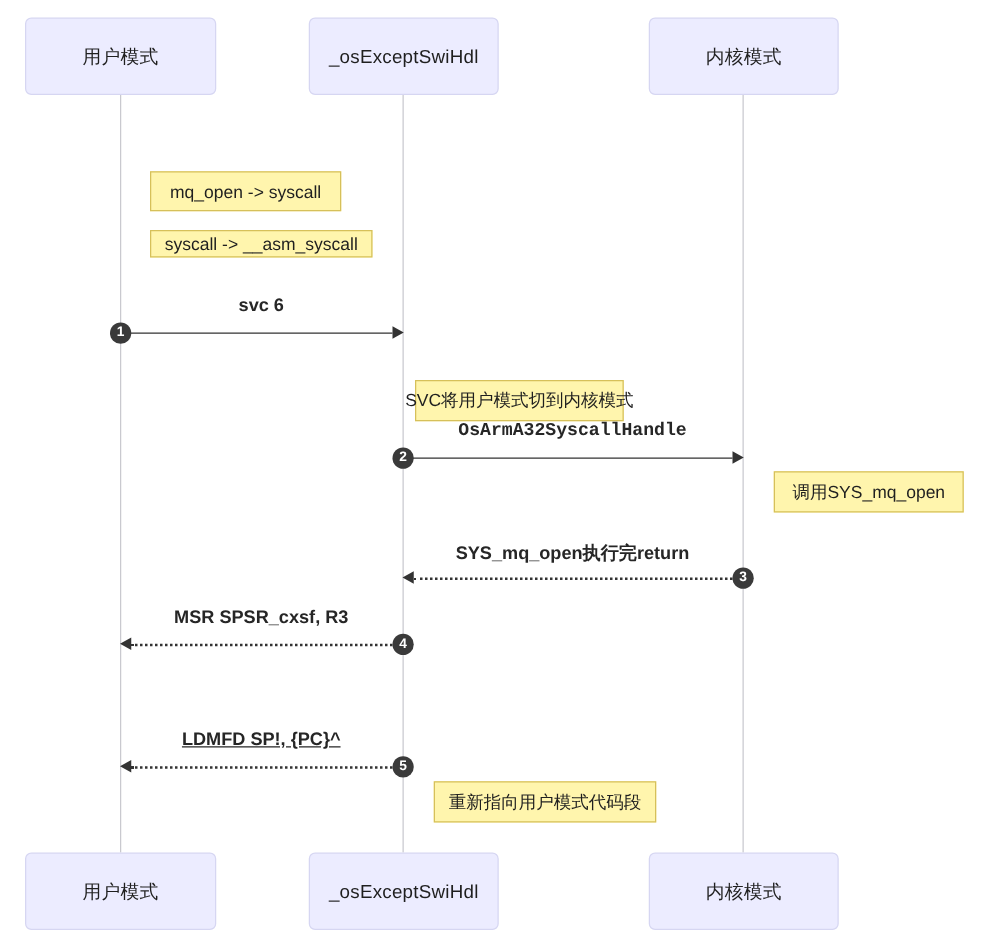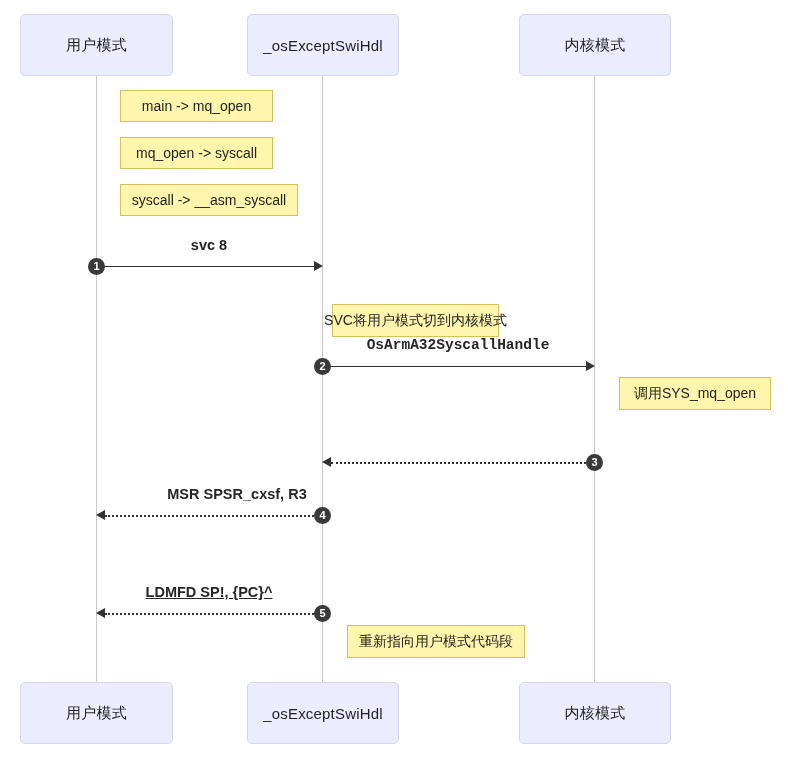--- a/index.html
+++ b/index.html
@@ -125,54 +125,52 @@
   <div class="participant" style="left:20px; top:682px; width:153px; height:62px;">
     <span>用户模式</span>
   </div>
   <div class="participant" style="left:247px; top:682px; width:152px; height:62px;">
     <span>_osExceptSwiHdl</span>
   </div>
   <div class="participant" style="left:519px; top:682px; width:152px; height:62px;">
     <span>内核模式</span>
   </div>
 
-  <div class="note" style="left:120px; top:90px; width:153px; height:32px;">
-    <span>main -&gt; mq_open</span>
-  </div>
   <div class="note" style="left:120px; top:137px; width:153px; height:32px;">
     <span>mq_open -&gt; syscall</span>
   </div>
-  <div class="note" style="left:120px; top:184px; width:178px; height:32px;">
+  <div class="note" style="left:120px; top:184px; width:178px; height:22px;">
     <span>syscall -&gt; __asm_syscall</span>
   </div>
   <div class="note" style="left:332px; top:279px; width:167px; height:33px;margin-top:25px;">
     <span>SVC将用户模式切到内核模式</span>
   </div>
   <div class="note" style="left:619px; top:377px; width:152px; height:33px;text-align:right;">
     <span>调用SYS_mq_open</span>
   </div>
   <div class="note" style="left:347px; top:625px; width:178px; height:33px;">
     <span>重新指向用户模式代码段</span>
   </div>
 
-  <div class="msg-label" style="left:96px; top:237px; width:226px;">svc 8</div>
+  <div class="msg-label" style="left:96px; top:237px; width:226px;">svc 6</div>
   <div class="msg-line" style="left:96px; top:266px; width:218px;"></div>
   <div class="arrow-head right" style="left:314px; top:261px;"></div>
   <div class="seq-badge" style="left:88px; top:258px;">1</div>
 
   <div class="msg-label" style="left:322px; top:337px; width:272px;font-family:Liberation Mono, monospace;">OsArmA32SyscallHandle</div>
   <div class="msg-line" style="left:322px; top:366px; width:264px;"></div>
   <div class="arrow-head right" style="left:586px; top:361px;"></div>
   <div class="seq-badge" style="left:314px; top:358px;">2</div>
 
+  <div class="msg-label" style="left:322px; top:433px; width:272px;">SYS_mq_open执行完return</div>
   <div class="msg-line dotted" style="left:331px; top:462px; width:263px;"></div>
   <div class="arrow-head left" style="left:322px; top:457px;"></div>
   <div class="seq-badge" style="left:586px; top:454px;">3</div>
 
-  <div class="msg-label" style="left:96px; top:486px; width:226px;margin-left:28px;">MSR SPSR_cxsf, R3</div>
+  <div class="msg-label" style="left:96px; top:486px; width:226px;">MSR SPSR_cxsf, R3</div>
   <div class="msg-line dotted" style="left:105px; top:515px; width:217px;"></div>
   <div class="arrow-head left" style="left:96px; top:510px;"></div>
   <div class="seq-badge" style="left:314px; top:507px;">4</div>
 
   <div class="msg-label" style="left:96px; top:584px; width:226px;text-decoration:underline;">LDMFD SP!, {PC}^</div>
   <div class="msg-line dotted" style="left:105px; top:613px; width:217px;"></div>
   <div class="arrow-head left" style="left:96px; top:608px;"></div>
   <div class="seq-badge" style="left:314px; top:605px;">5</div>
 
 </div>

